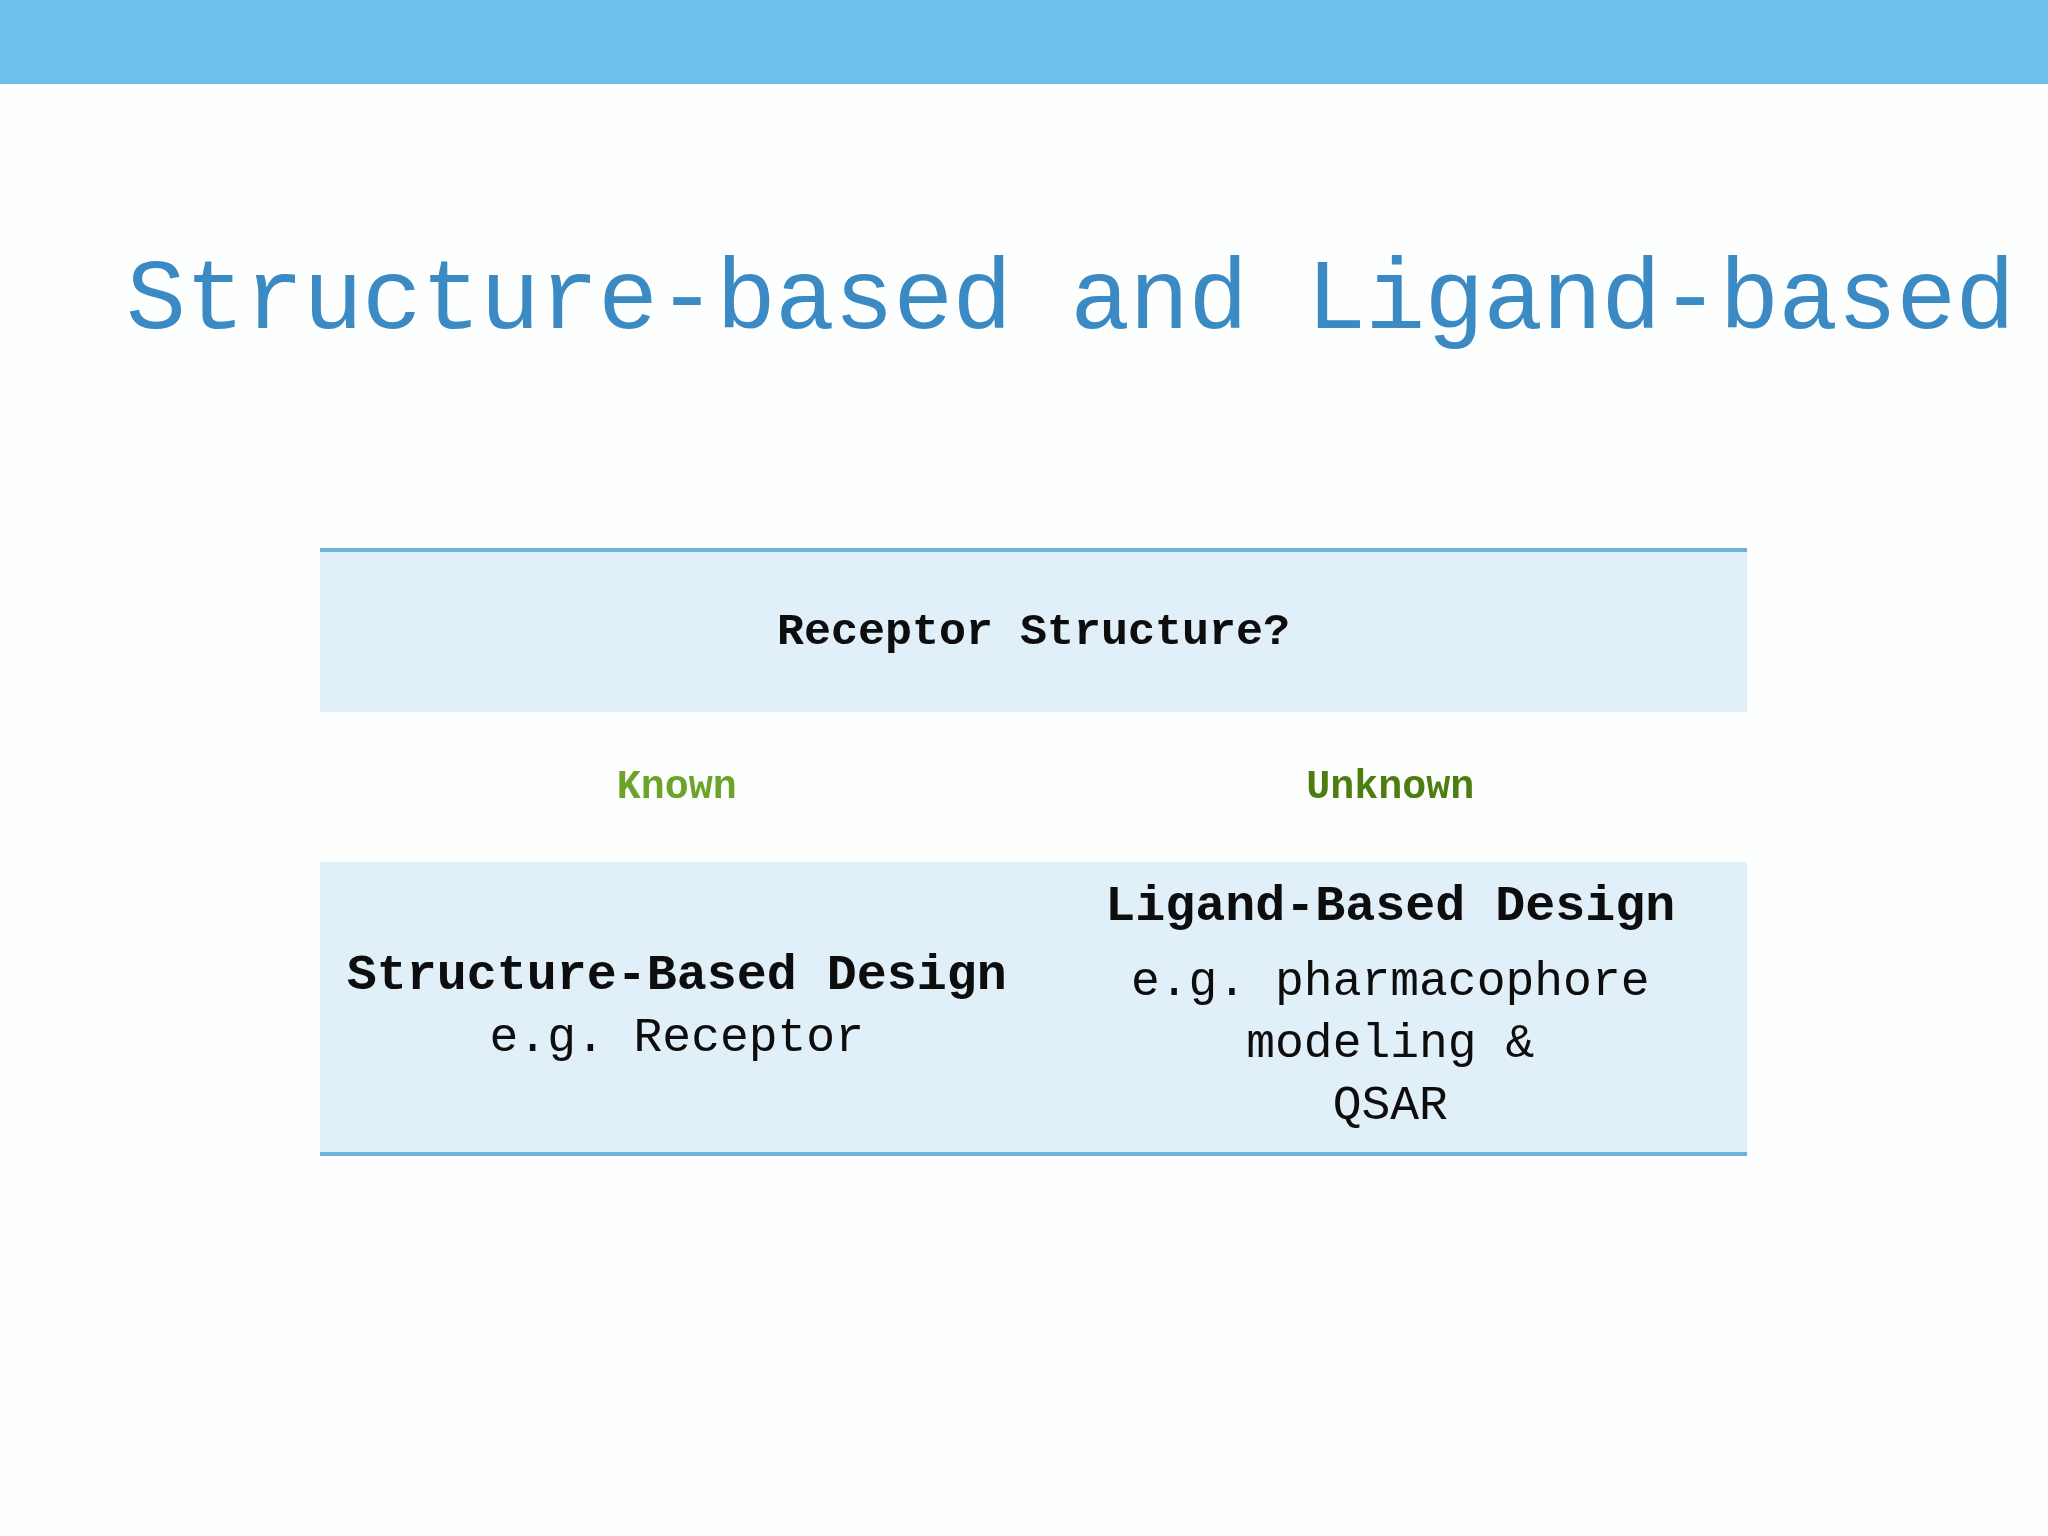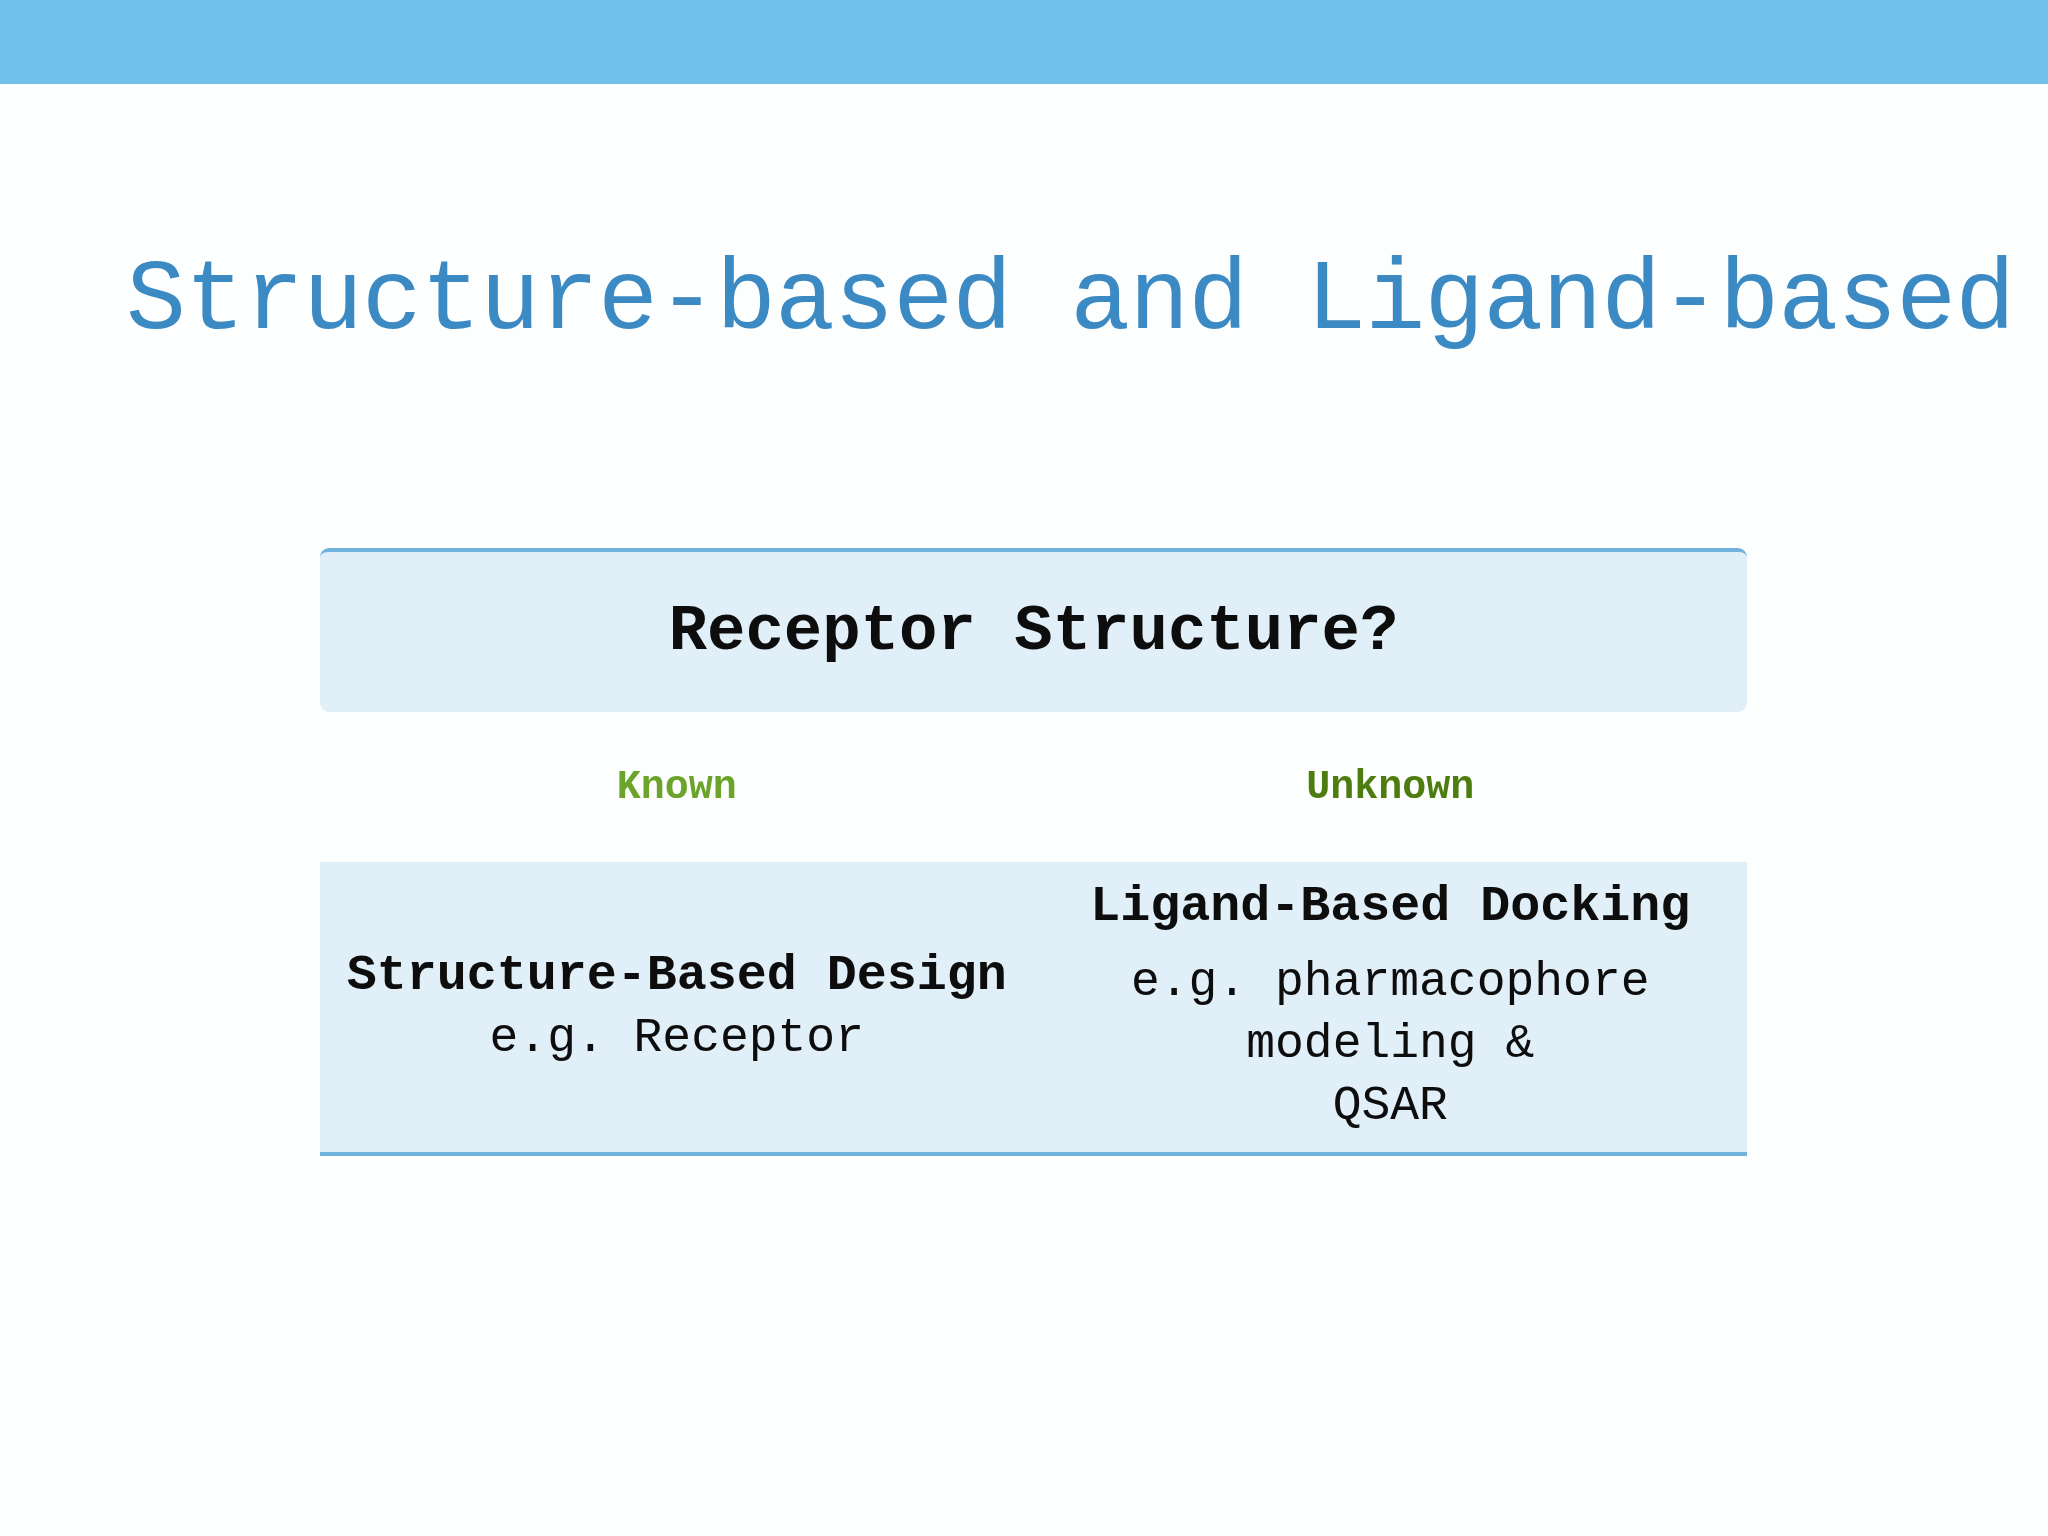--- a/index.html
+++ b/index.html
@@ -40,24 +40,23 @@
     top: 548px;
     width: 1427px;
   }
   .matrix-header {
     height: 160px;
     background: #e1eff9;
     border-top: 4px solid #6fb2dc;
     display: flex;
     align-items: center;
     justify-content: center;
-    font-size: 64px;
+    font-size: 45px;
     font-weight: bold;
     color: #0d0d0d;
-    border-radius: 9px;
   }
   .status-row {
     height: 150px;
     display: flex;
   }
   .body-row {
     height: 290px;
     background: #e1eff9;
     border-bottom: 4px solid #22c55e;
     display: flex;
@@ -119,20 +118,20 @@
     </div>
 
     <div class="body-row" style="background-color: rgb(225, 239, 249); border-bottom-color: rgb(111, 178, 220);">
 
       <div class="design-cell col-left">
         <div class="design-title">Structure-Based Design</div>
         <div class="design-line">e.g. Receptor</div>
       </div>
 
       <div class="design-cell col-right">
-        <div class="design-title">Ligand-Based Docking</div>
+        <div class="design-title">Ligand-Based Design</div>
         <div class="design-line">e.g. pharmacophore modeling &amp;</div>
         <div class="design-line">QSAR</div>
       </div>
 
     </div>
   </div>
 </div>
 
 </body></html>

